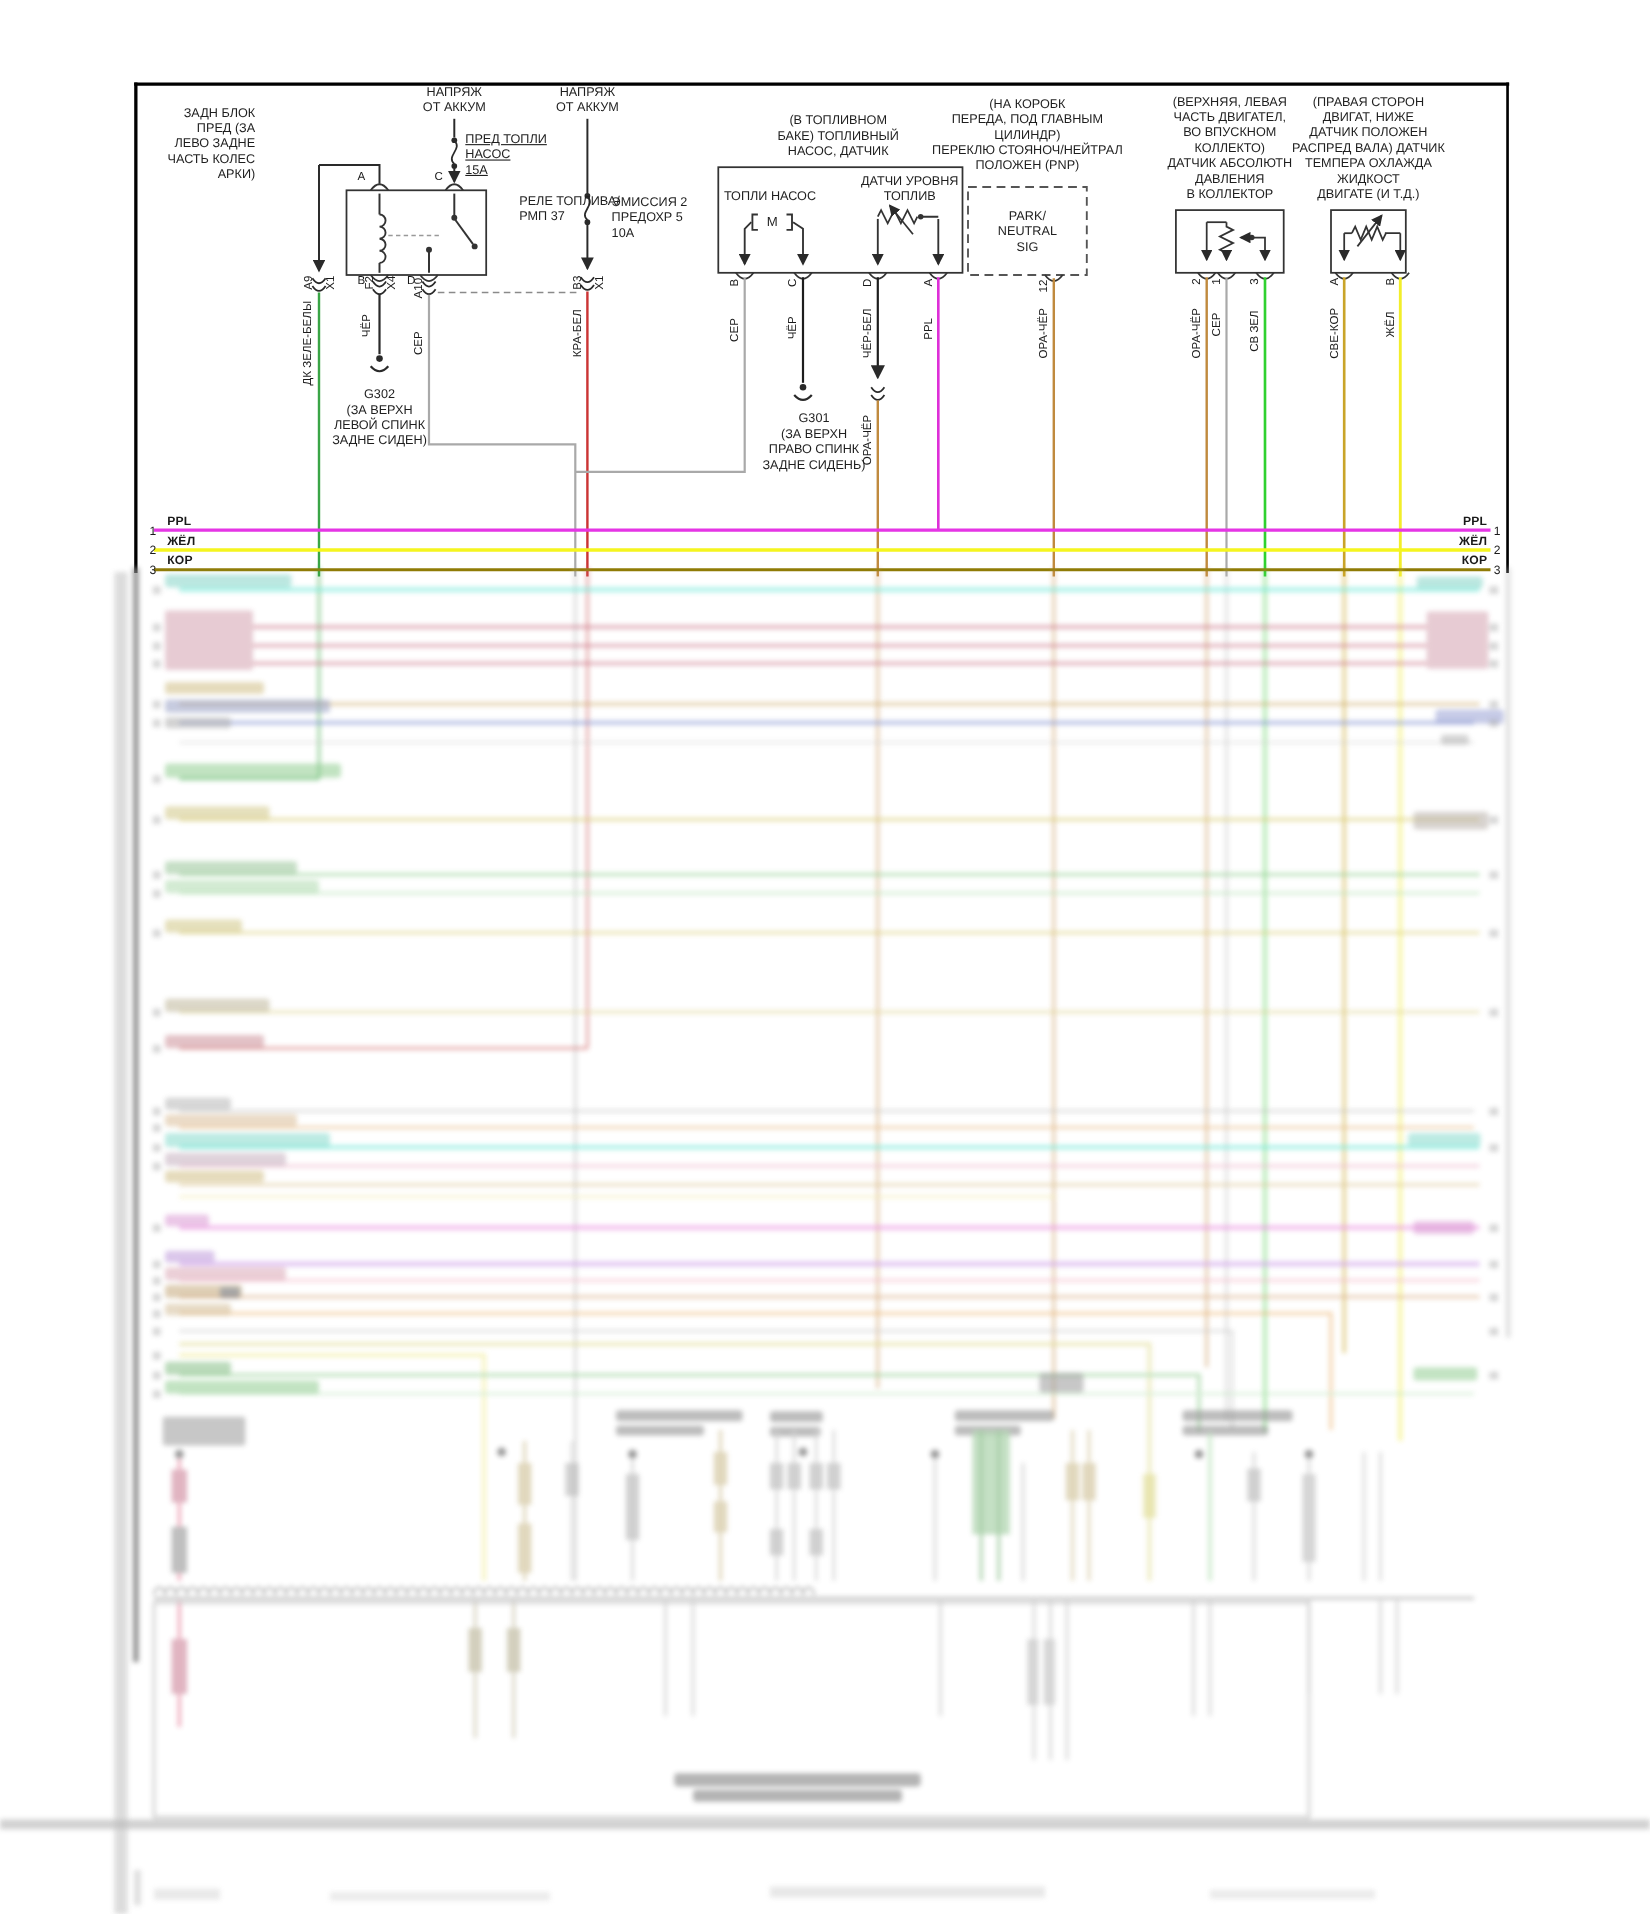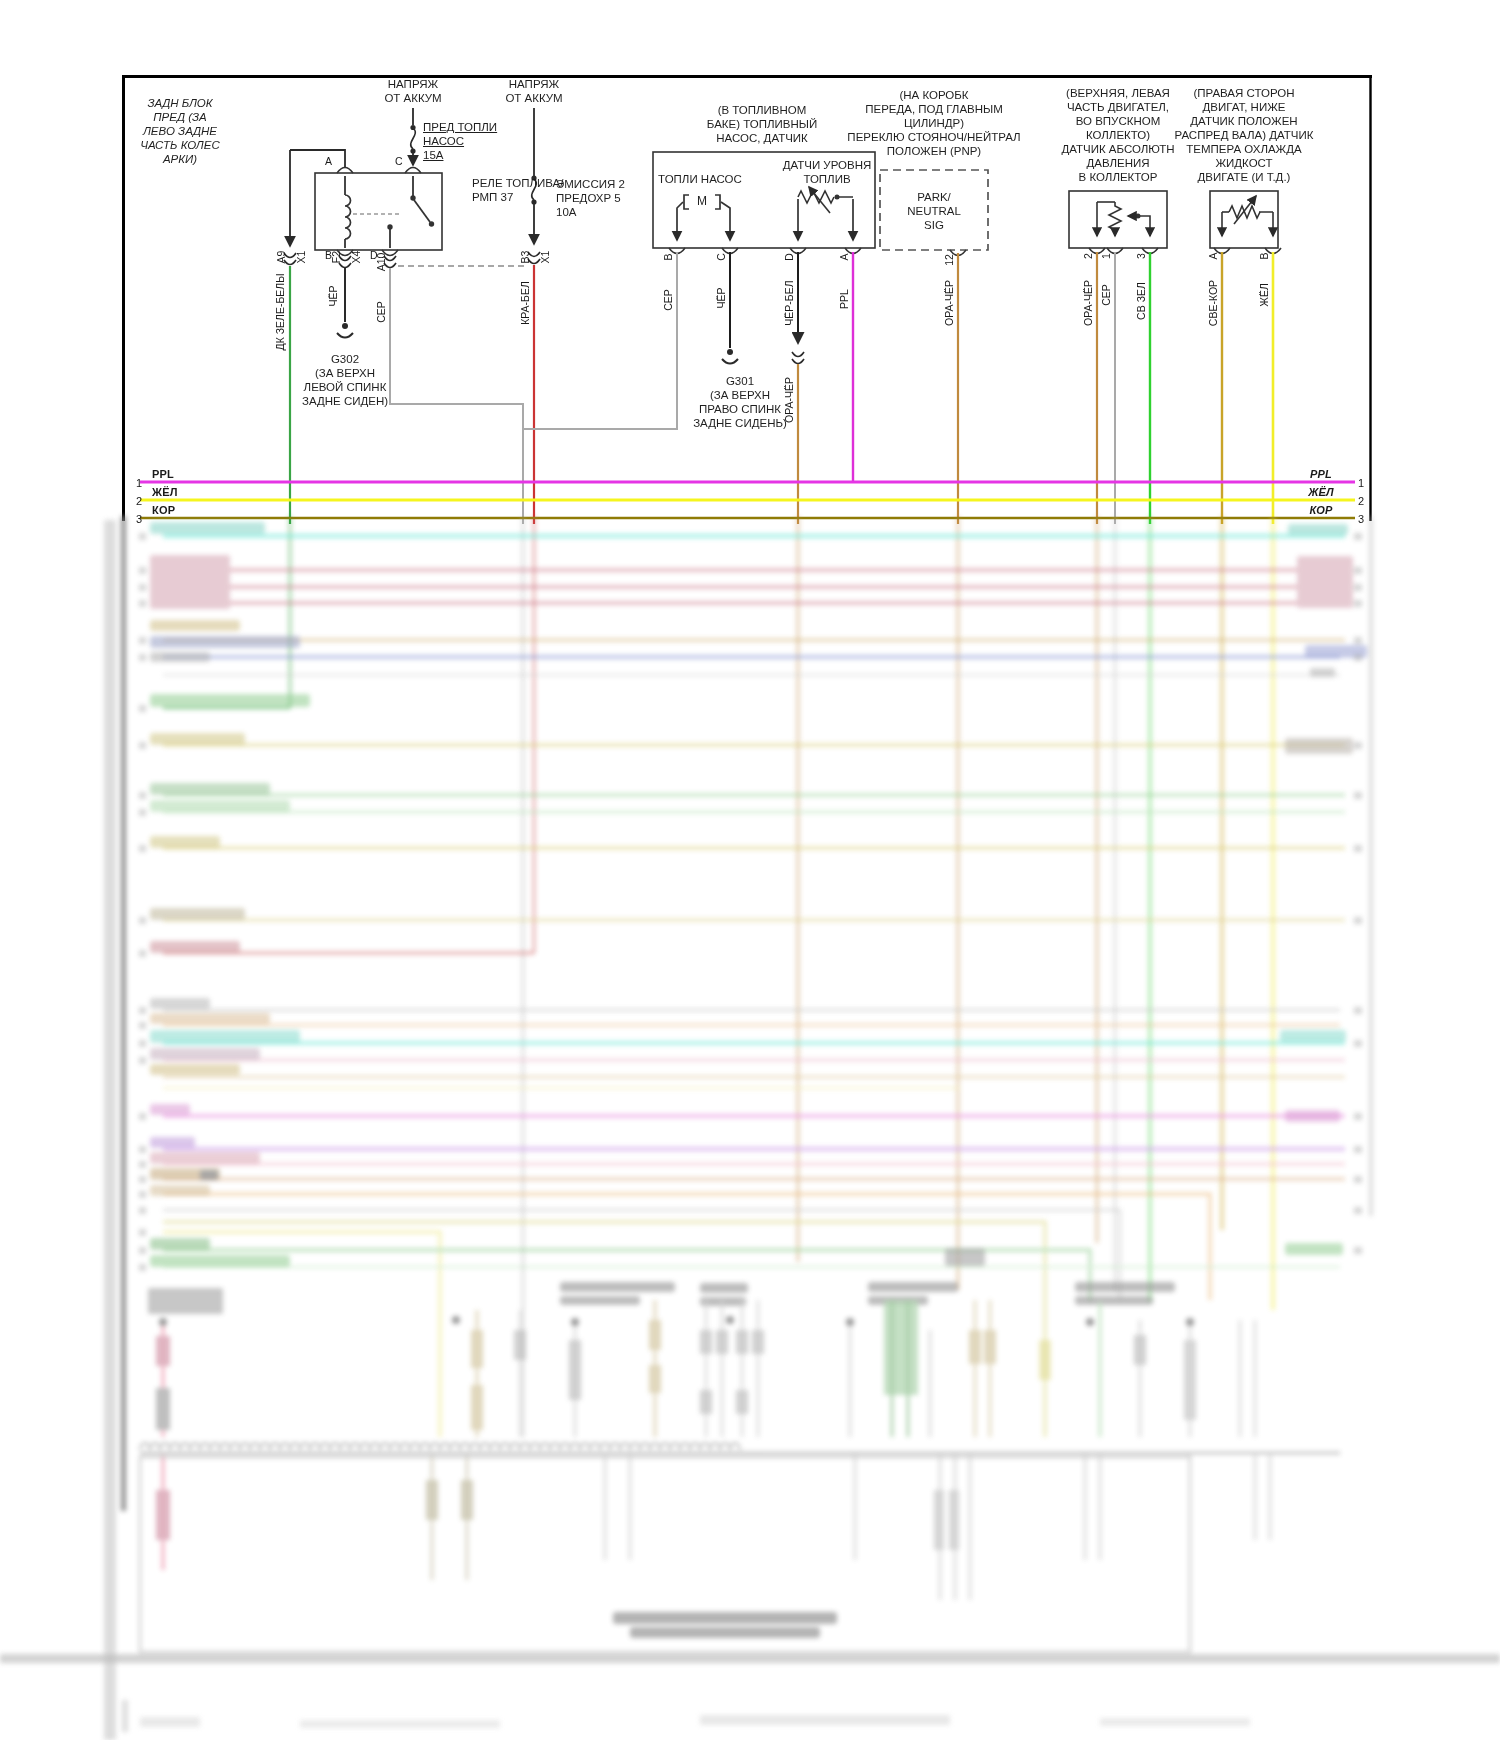--- a/index.html
+++ b/index.html
@@ -1,21 +1,21 @@
 <!DOCTYPE html>
 <html style="--wire_green: #3aa546; --wire_black: #1d1d1d; --wire_gray: #a9a9a9; --wire_red: #cb3434; --wire_tan: #c08a3e; --wire_magenta: #de2fd8; --wire_ltgreen: #2fd12f; --wire_mustard: #c9a429; --wire_yellow: #f2ee2a; --bus_ppl: #e535e5; --bus_yel: #f5f51e; --bus_kor: #8f7b06; --frame: #111111;"><head>
 <meta charset="utf-8">
 <style>
   html,body{margin:0;padding:0;background:#fff;}
   .page{position:relative;width:1500px;height:1740px;background:#ffffff;
         font-family:"Liberation Sans",sans-serif;color:#1a1a1a;overflow:hidden;}
   svg{position:absolute;left:0;top:0;overflow:visible;}
   .lbl{position:absolute;font-size:11.5px;line-height:1.22;white-space:pre-line;color:#1f1f1f;}
   .ctr{transform:translateX(-50%);text-align:center;}
-  .rt{text-align:center;font-style:italic;}
+  .rt{text-align:right;}
   .v{position:absolute;font-size:10.5px;white-space:nowrap;
      transform:translate(-50%,-50%) rotate(-90deg);}
   .pin{position:absolute;font-size:10.5px;}
   .num{position:absolute;font-size:11px;}
   .buslbl{position:absolute;font-size:11px;font-weight:bold;letter-spacing:.2px;}
   .blurwrap{position:absolute;left:0;top:516px;width:1500px;height:1224px;
             filter:blur(2.6px);opacity:.92;}
 </style>
 </head>
 <body>

